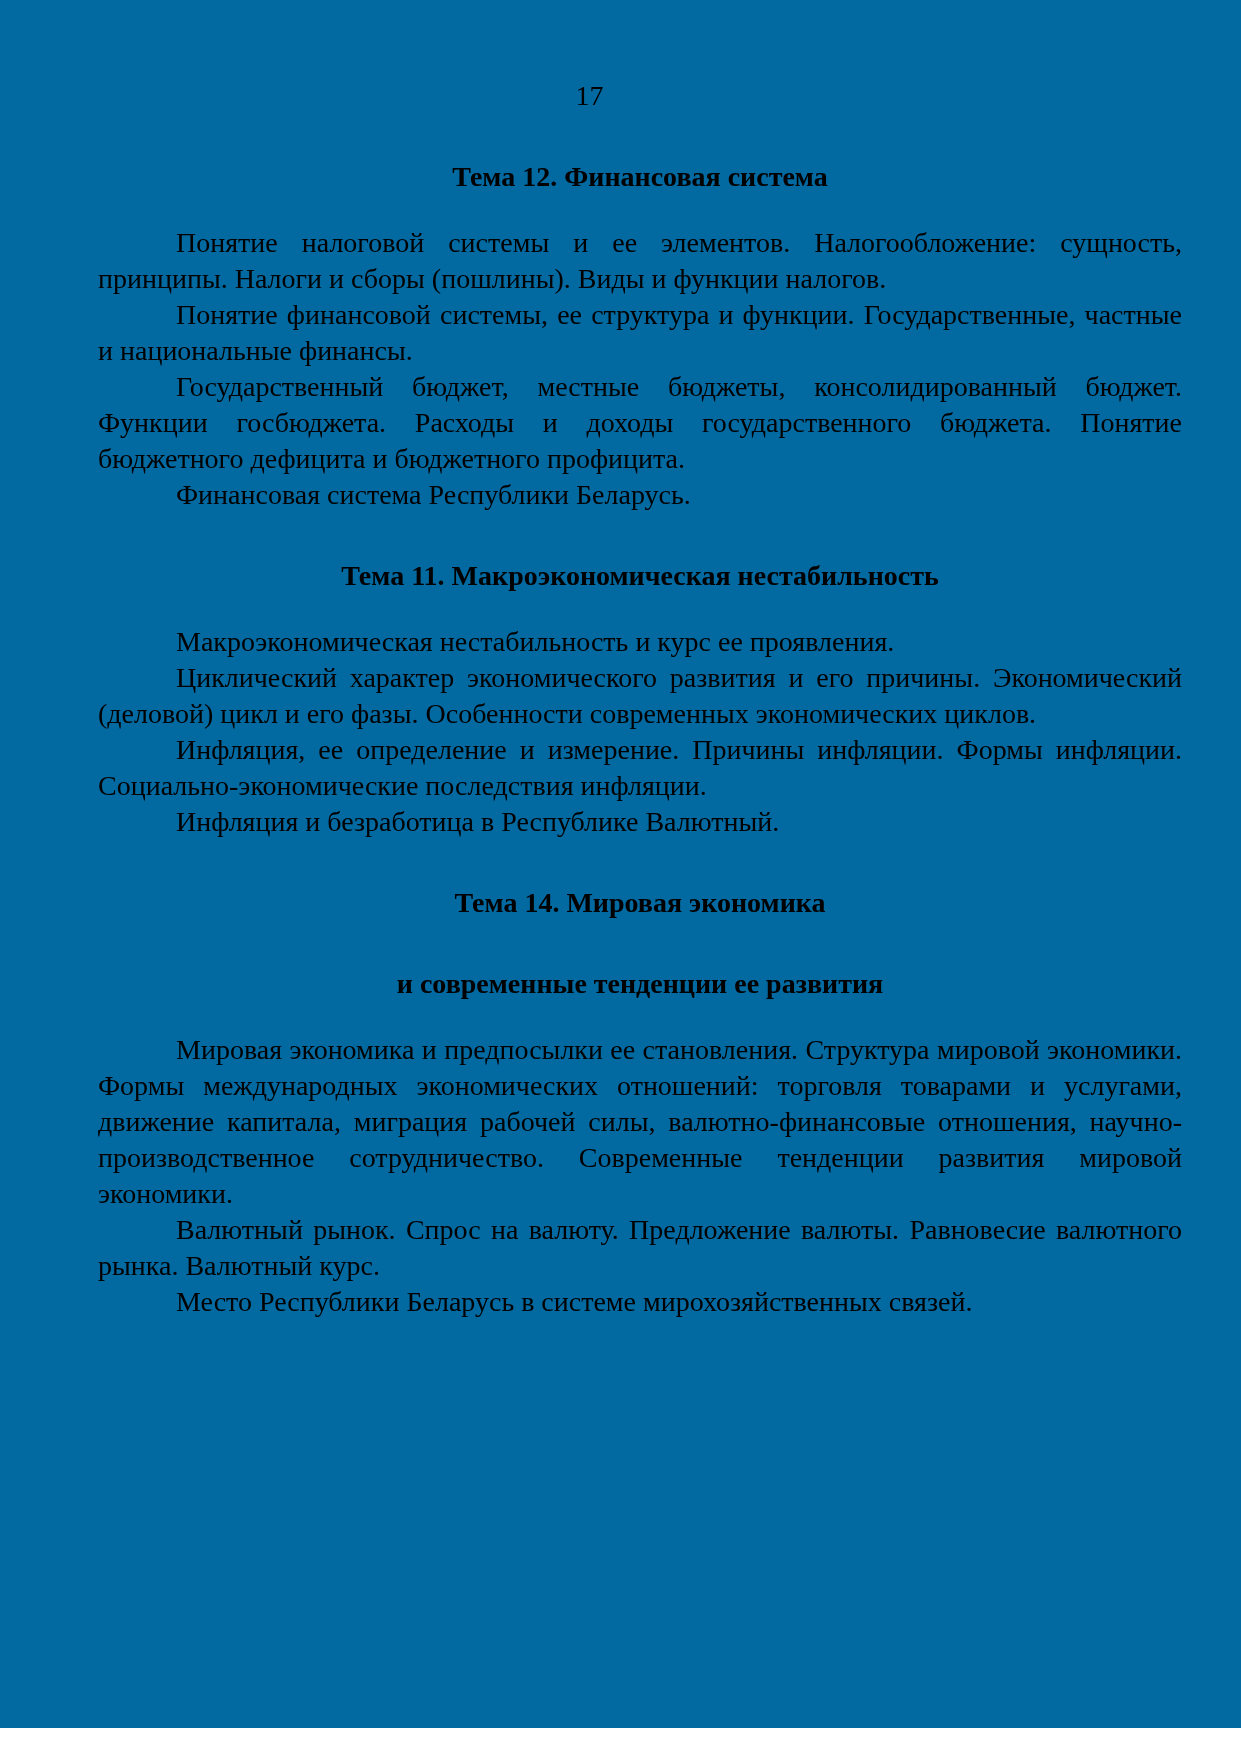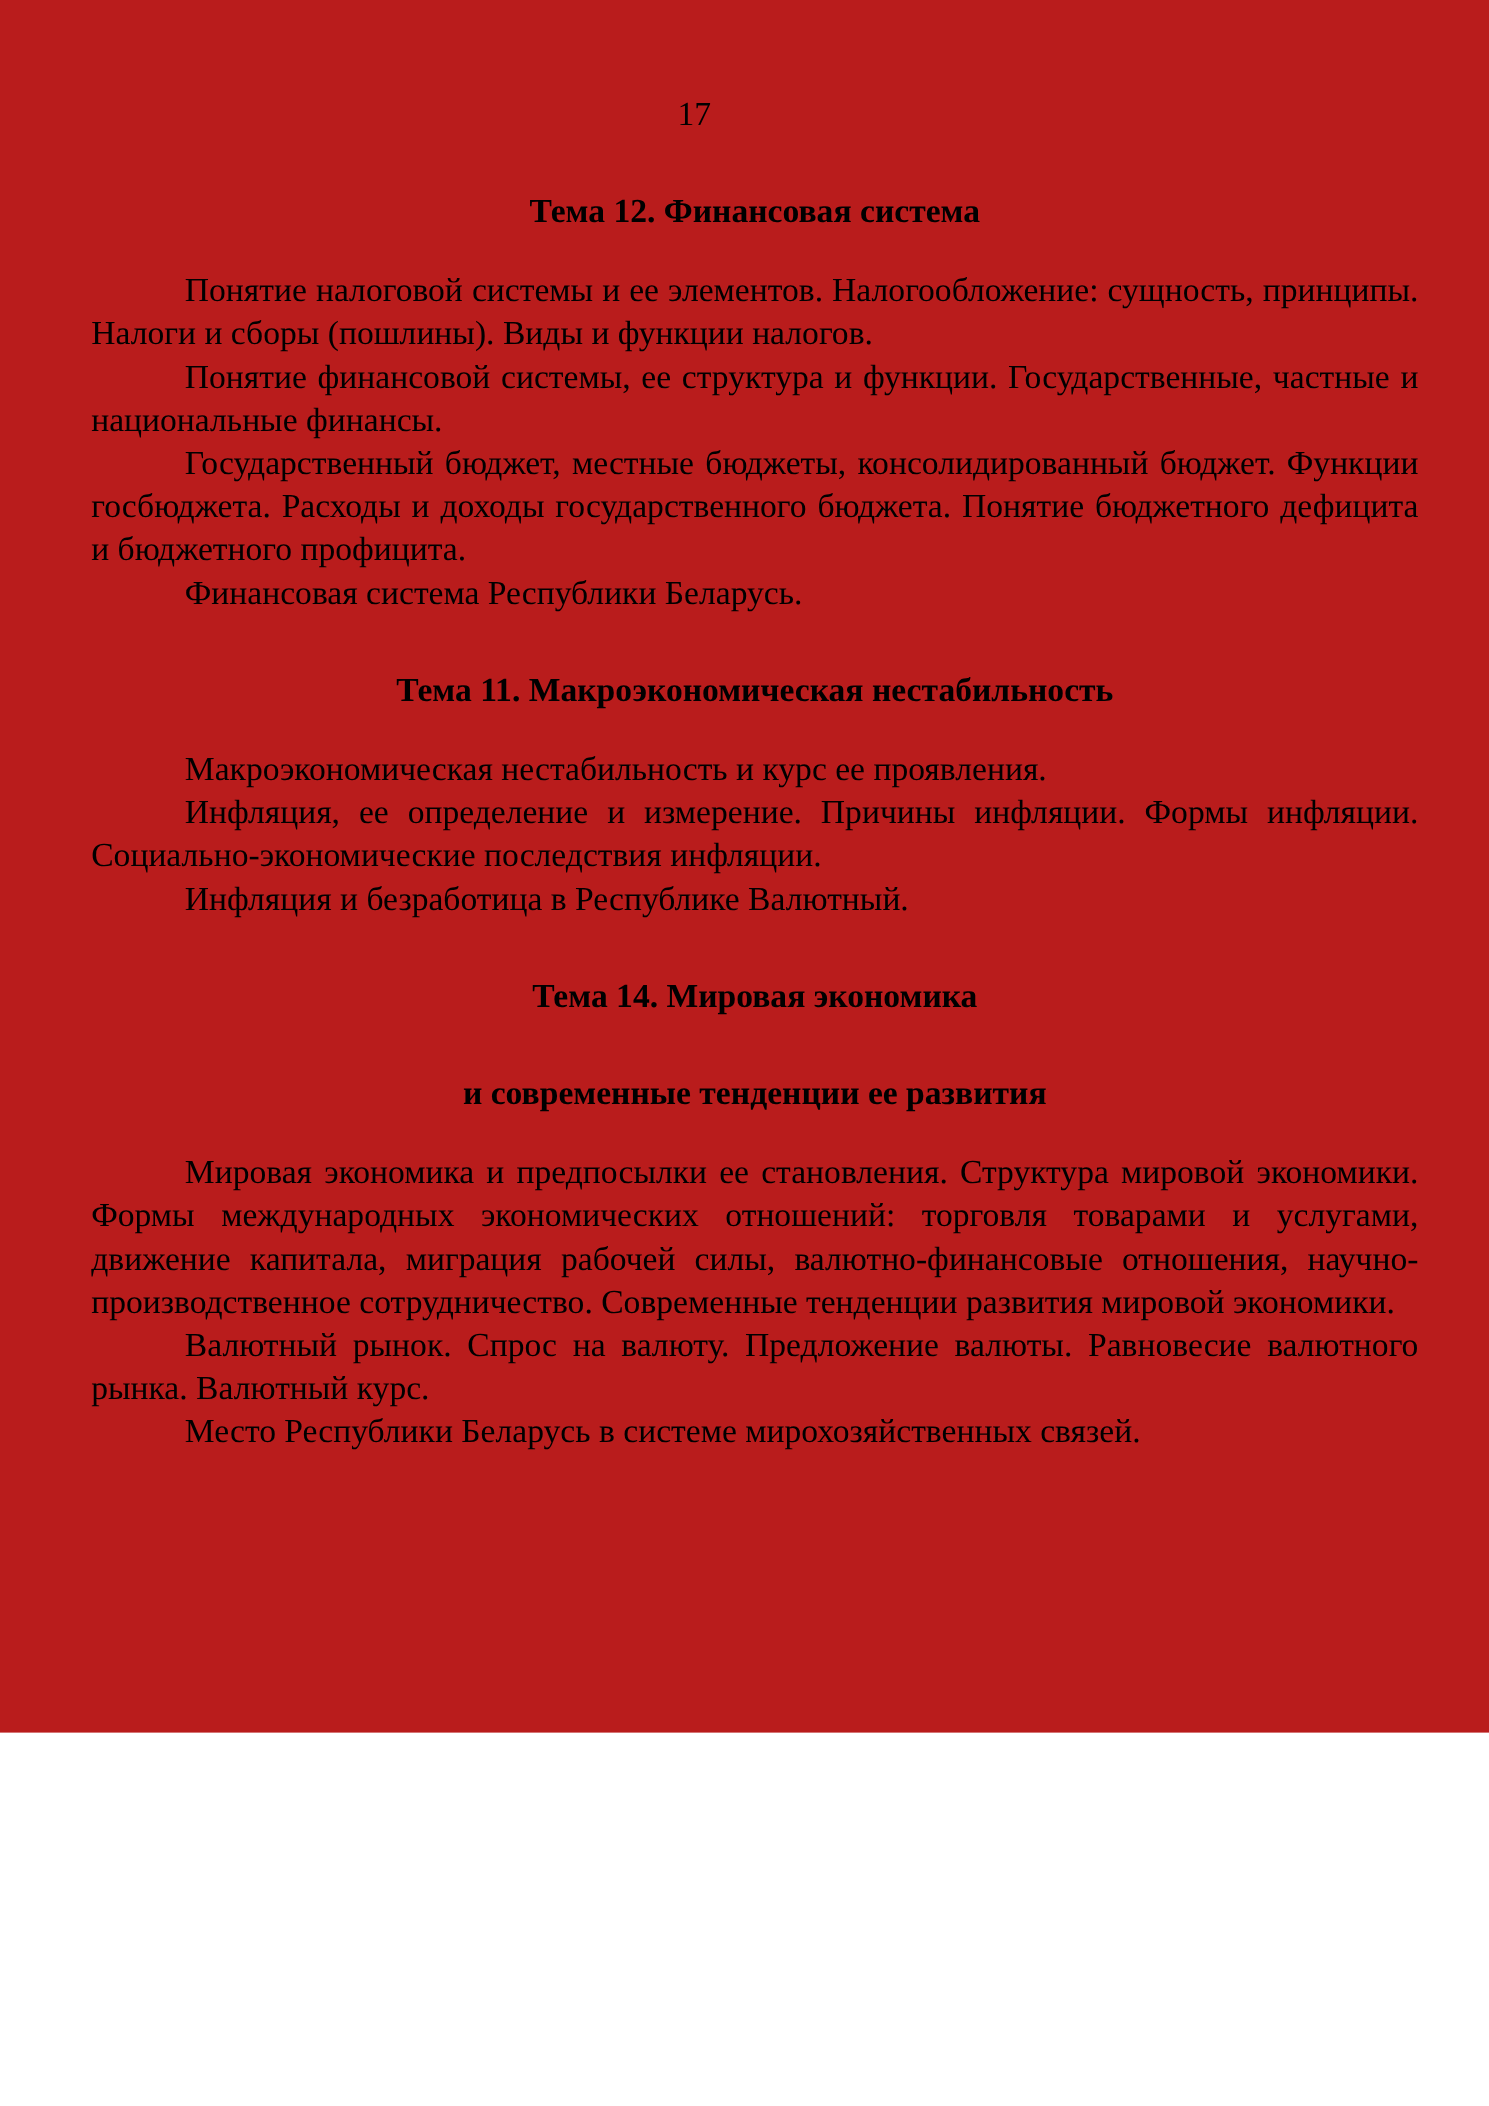--- a/index.html
+++ b/index.html
@@ -3,28 +3,28 @@
 <meta charset="utf-8">
 <style>
   html, body {
     margin: 0;
     padding: 0;
     background: #ffffff;
   }
   .page {
     position: relative;
     width: 1241px;
-    height: 1444px;
+    height: 1728px;
     box-sizing: border-box;
-    background: #b91c1c;
+    background: #0369a1;
     color: #000000;
     font-family: "Liberation Serif", "DejaVu Serif", serif;
     font-size: 28px;
     line-height: 36px;
-    padding: 78px 59px 0 76px;
+    padding: 78px 59px 0 98px;
     overflow: hidden;
   }
   .page-number {
     text-align: center;
     
     margin-left: -101px;
     margin-bottom: 0;
   }
   .section-heading {
     font-weight: bold;
@@ -56,20 +56,21 @@
     <p class="body-paragraph">Понятие финансовой системы, ее структура и функции. Государственные, частные и национальные финансы.</p>
     <p class="body-paragraph">Государственный бюджет, местные бюджеты, консолидированный бюджет. Функции госбюджета. Расходы и доходы государственного бюджета. Понятие бюджетного дефицита и бюджетного профицита.</p>
     <p class="body-paragraph">Финансовая система Республики Беларусь.</p>
   </div>
 
   <div>
     <div class="section-heading">
       <span class="heading-line">Тема 11. Макроэкономическая нестабильность</span>
     </div>
     <p class="body-paragraph">Макроэкономическая нестабильность и курс ее проявления.</p>
+    <p class="body-paragraph">Циклический характер экономического развития и его причины. Экономический (деловой) цикл и его фазы. Особенности современных экономических циклов.</p>
     <p class="body-paragraph">Инфляция, ее определение и измерение. Причины инфляции. Формы инфляции. Социально-экономические последствия инфляции.</p>
     <p class="body-paragraph">Инфляция и безработица в Республике Валютный.</p>
   </div>
 
   <div>
     <div class="section-heading">
       <span class="heading-line">Тема 14. Мировая экономика</span>
       <span class="heading-line">и современные тенденции ее развития</span>
     </div>
     <p class="body-paragraph">Мировая экономика и предпосылки ее становления. Структура мировой экономики. Формы международных экономических отношений: торговля товарами и услугами, движение капитала, миграция рабочей силы, валютно-финансовые отношения, научно-производственное сотрудничество. Современные тенденции развития мировой экономики.</p>

